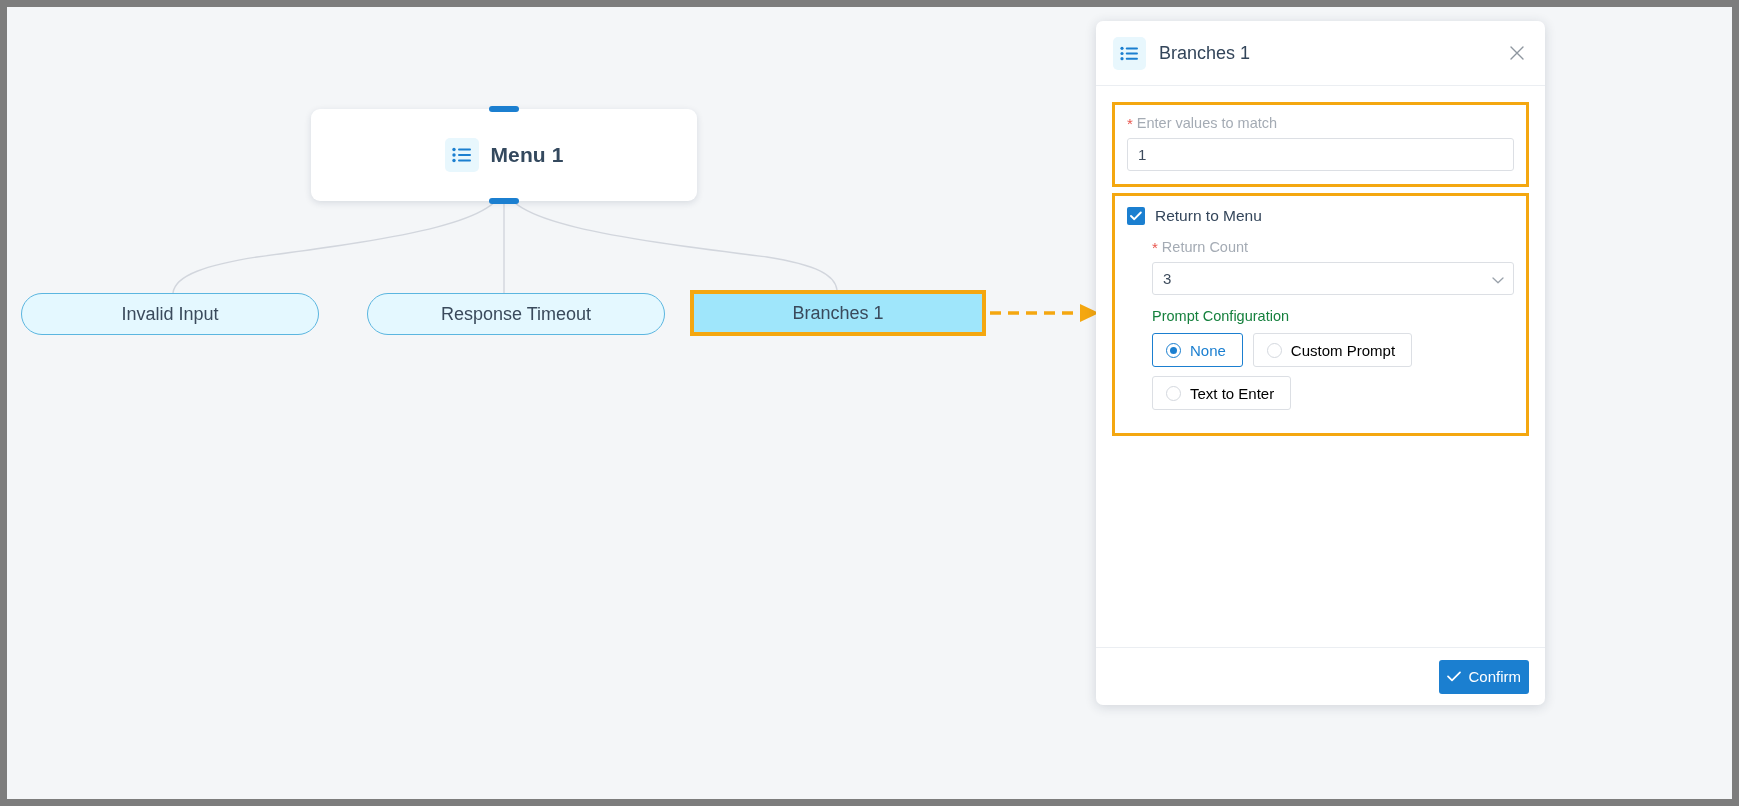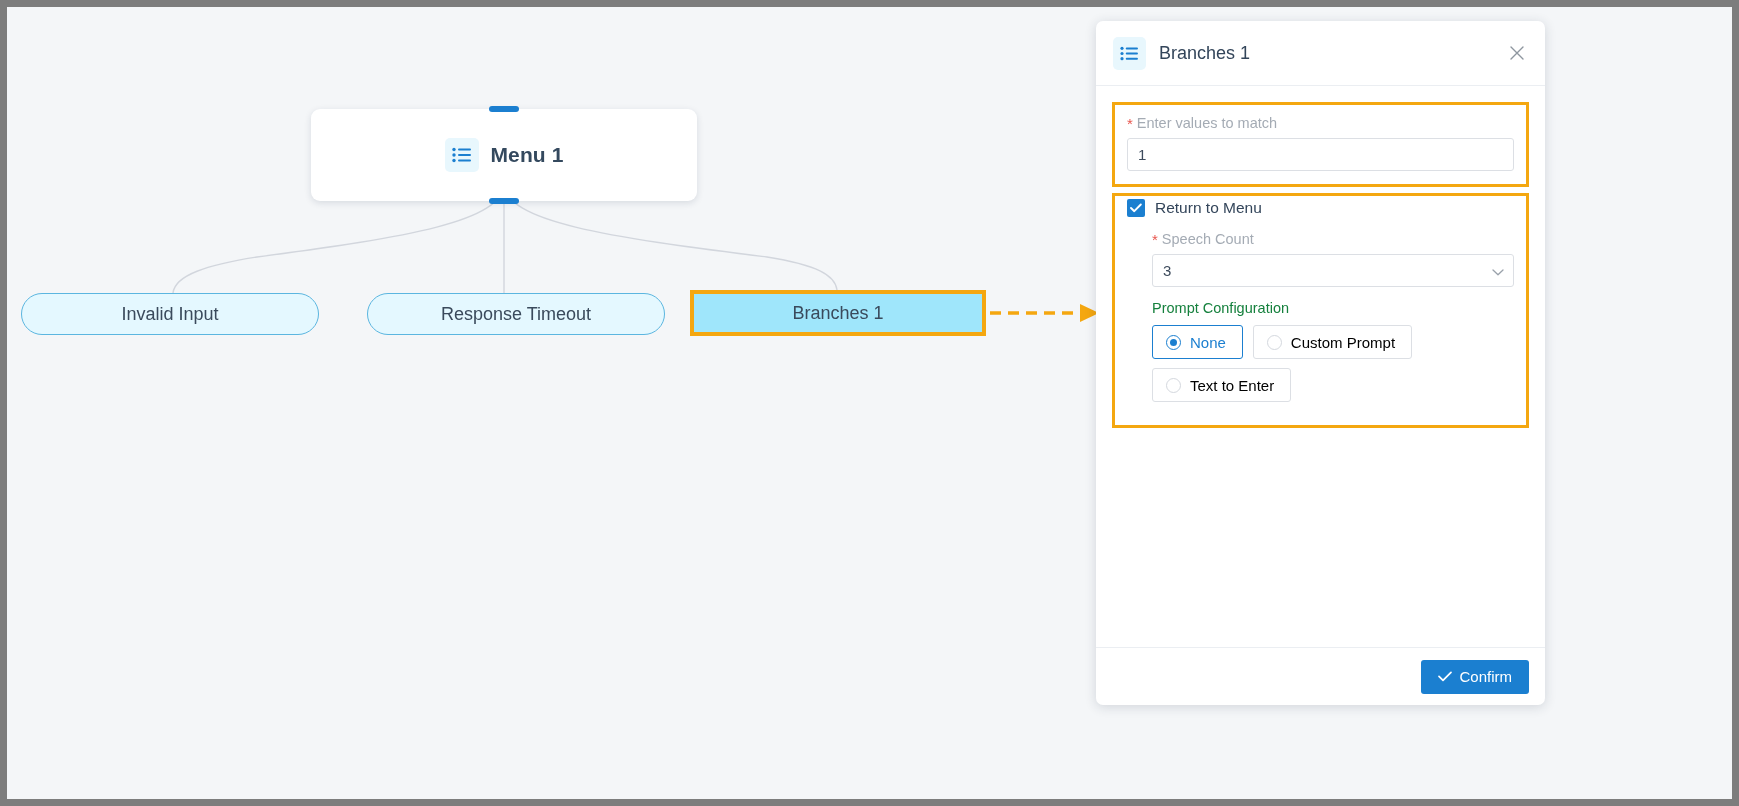--- a/index.html
+++ b/index.html
@@ -114,21 +114,21 @@
   .req{color:#e8554d;margin-right:4px;font-size:15px;line-height:1;}
   .txt-input{
     width:100%;height:33px;box-sizing:border-box;
     border:1px solid #dcdfe4;border-radius:3px;
     padding:0 10px;font-size:15px;color:#3d4b5c;
     background:#fff;
     font-family:"Liberation Sans", sans-serif;
   }
   .txt-input::placeholder{color:#b6bcc4;}
 
-  .hl-box.second{margin-top:6px;padding:3px 12px 14px 12px;}
+  .hl-box.second{margin-top:6px;padding:11px 12px 14px 12px;}
 
   .chk-row{display:flex;align-items:center;gap:10px;}
   .chkbox{
     width:18px;height:18px;border-radius:2px;background:#1b7fd0;
     display:flex;align-items:center;justify-content:center;cursor:pointer;
     flex:0 0 18px;
   }
   .chk-label{font-size:15.5px;color:#33455a;}
 
   .indent{margin-left:25px;margin-top:14px;}
@@ -167,21 +167,21 @@
   .panel-footer{
     flex:0 0 57px;height:57px;
     border-top:1px solid #ebeef2;
     display:flex;align-items:center;justify-content:flex-end;
     padding-right:16px;
   }
   .confirm-btn{
     height:34px;background:#1b7fd0;border:none;border-radius:3px;
     color:#fff;font-size:15px;
     display:flex;align-items:center;gap:7px;
-    padding:0 17px;cursor:pointer;
+    padding:0 8px;cursor:pointer;
     font-family:"Liberation Sans", sans-serif;
   }
 </style>
 </head>
 <body>
 
 <div id="app">
 
   <div id="canvas">
 
@@ -265,21 +265,21 @@
               <path d="M1,5 L4.3,8.2 L10.8,1.5" stroke="#ffffff" stroke-width="1.9" fill="none" stroke-linecap="round" stroke-linejoin="round"></path>
             </svg>
           </span>
           <span class="chk-label">Return to Menu</span>
         </div>
 
         <div class="indent">
 
           <div class="field-label">
             <span class="req">*</span>
-            <span>Speech Count</span>
+            <span>Return Count</span>
           </div>
 
           <div class="select-box">
             <span>3</span>
             <span class="caret">
               <svg width="12" height="8" viewBox="0 0 12 8">
                 <path d="M1,1.5 L6,6.3 L11,1.5" stroke="#9aa2ab" stroke-width="1.3" fill="none" stroke-linecap="round" stroke-linejoin="round"></path>
               </svg>
             </span>
           </div>

